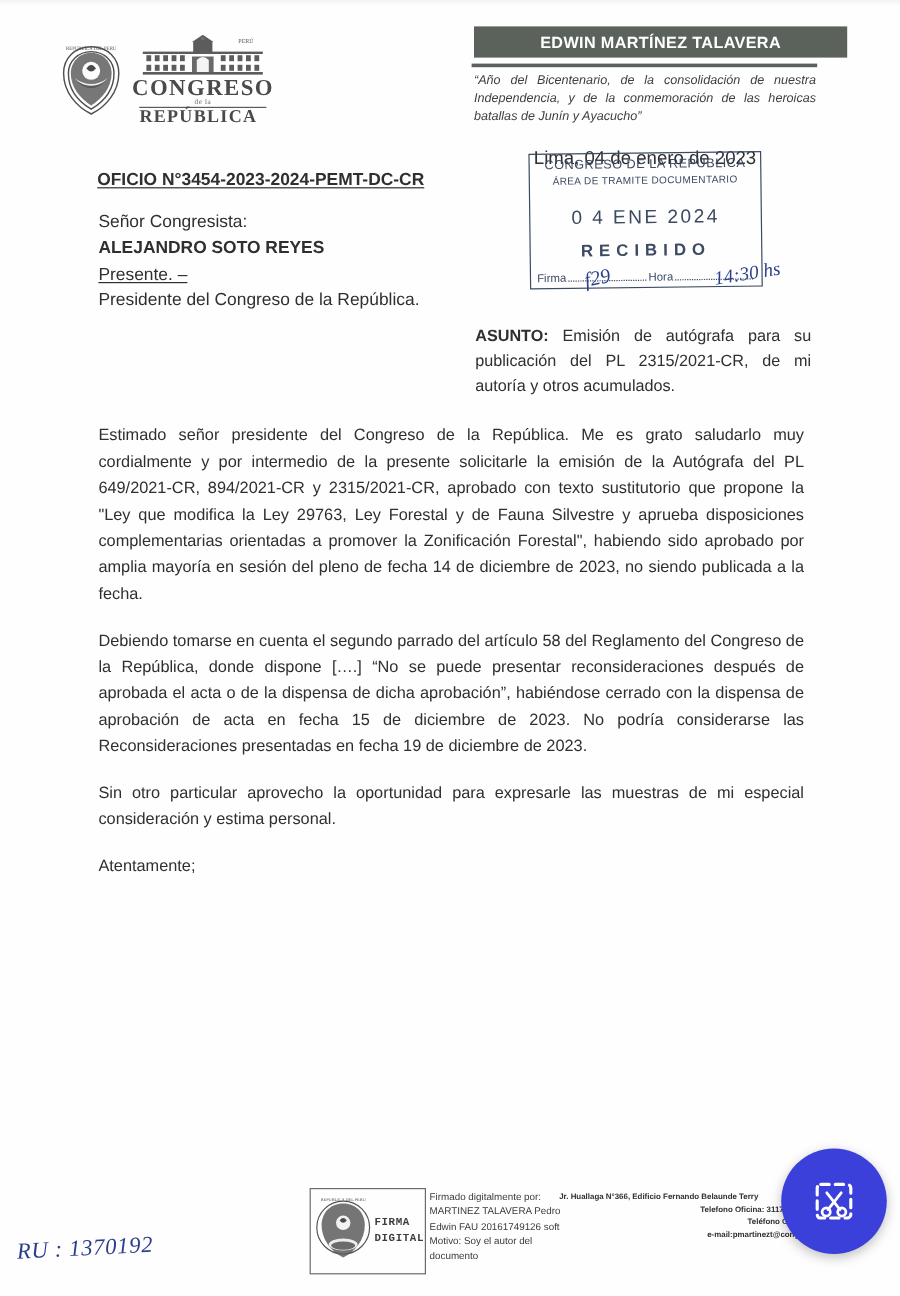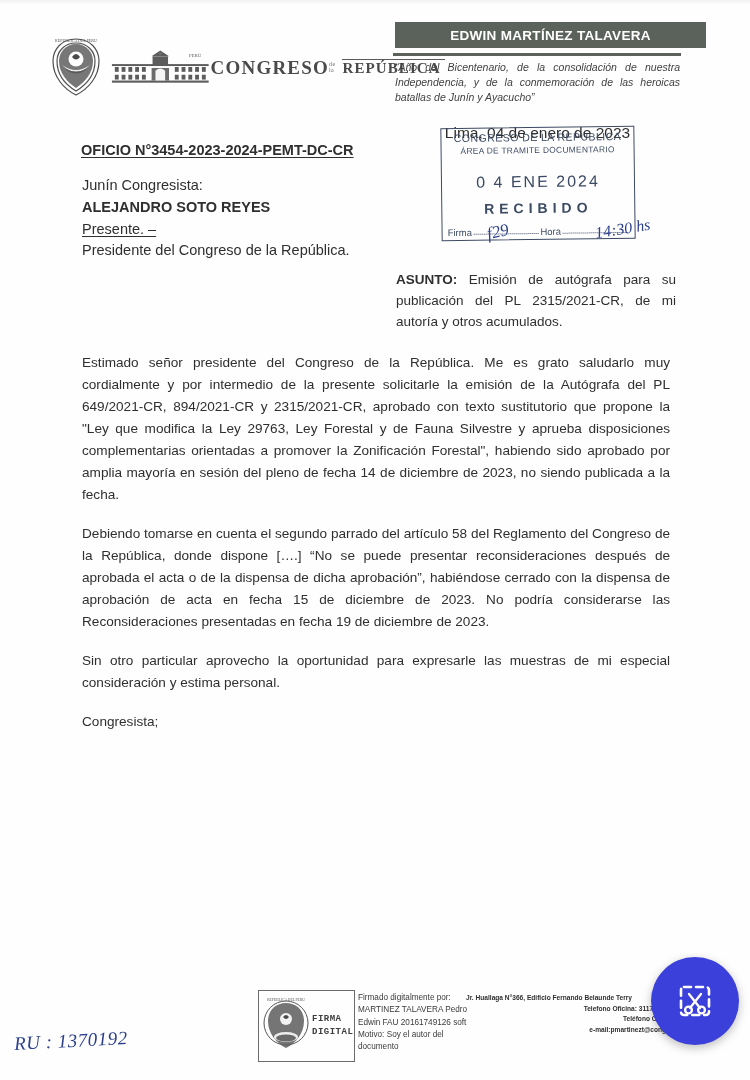--- a/index.html
+++ b/index.html
@@ -18,21 +18,21 @@
   .topstrip {
     position:absolute; top:0; left:0; width:750px; height:5px;
     background: linear-gradient(to bottom, #f2f2f2, #ffffff);
   }
 
   
   .header { position:absolute; top:18px; left:0; width:750px; height:110px; }
 
   .logo-block { position:absolute; left:48px; top:8px; width:200px; height:82px; display:flex; align-items:center; gap:6px; }
   .coat { width:56px; height:64px; flex:0 0 auto; }
-  .congreso-mark { display:flex; flex-direction:row; align-items:center; line-height:1; }
+  .congreso-mark { display:flex; flex-direction:column; align-items:center; line-height:1; }
   .bldg { width:104px; height:34px; }
   .congreso-word {
     font-family:"Liberation Serif", serif; font-weight:700;
     font-size:19px; letter-spacing:1.2px; color:#4a4a4a; margin-top:1px;
   }
   .dela { font-family:"Liberation Serif", serif; font-size:6px; color:#6a6a6a; letter-spacing:.5px; margin:0px 0 0 0;}
   .republica-word {
     font-family:"Liberation Serif", serif; font-weight:700;
     font-size:15px; letter-spacing:1.1px; color:#4a4a4a;
     border-top:1.2px solid #5a5a5a; padding-top:1px; width:106px; text-align:left;
@@ -225,35 +225,35 @@
       <span>Hora</span>
       <span class="dots"></span>
     </div>
   </div>
   <div class="hand-firma">f29</div>
   <div class="hand-hora">14:30 hs</div>
 
   <div class="oficio">OFICIO N°3454-2023-2024-PEMT-DC-CR</div>
 
   <div class="addressee">
-    <div>Junín Congresista:</div>
+    <div>Señor Congresista:</div>
     <div class="bold">ALEJANDRO SOTO REYES</div>
     <div><span class="pres">Presente. –</span></div>
     <div>Presidente del Congreso de la República.</div>
   </div>
 
   <div class="asunto">
     <b>ASUNTO:</b><span> Emisión de autógrafa para su publicación del PL 2315/2021-CR, de mi autoría y otros acumulados.</span>
   </div>
 
   <div class="body">
     <p>Estimado señor presidente del Congreso de la República. Me es grato saludarlo muy cordialmente y por intermedio de la presente solicitarle la emisión de la Autógrafa del PL 649/2021-CR, 894/2021-CR y 2315/2021-CR, aprobado con texto sustitutorio  que propone la "Ley que modifica la Ley 29763, Ley Forestal y de Fauna Silvestre y aprueba disposiciones complementarias orientadas a promover la Zonificación Forestal", habiendo sido aprobado por amplia mayoría en sesión del pleno de fecha 14 de diciembre de 2023, no siendo publicada a la fecha.</p>
     <p>Debiendo tomarse en cuenta el segundo parrado del artículo 58 del Reglamento del Congreso de la República, donde dispone [….] “No se puede presentar reconsideraciones después de aprobada el acta o de la dispensa de dicha aprobación”, habiéndose cerrado con la dispensa de aprobación de acta en fecha 15 de diciembre de 2023. No podría considerarse las Reconsideraciones presentadas en fecha 19 de diciembre de 2023.</p>
     <p>Sin otro particular aprovecho la oportunidad para expresarle las muestras de mi especial consideración y estima personal.</p>
-    <p>Congresista;</p>
+    <p>Atentamente;</p>
   </div>
 
   <div class="footer">
     <div class="sig-box">
       <svg class="sig-seal" viewBox="0 0 48 62">
         <circle cx="24" cy="28" r="22" fill="none" stroke="#555" stroke-width="1"></circle>
         <path d="M24 8 C13 8 6 16 6 26 C6 38 14 48 24 53 C34 48 42 38 42 26 C42 16 35 8 24 8 Z" fill="#5d5d5d" opacity=".85"></path>
         <circle cx="24" cy="24" r="6" fill="#f2f2f2"></circle>
         <path d="M21 22 q3 -4 6 0 q-3 4 -6 0 Z" fill="#4a4a4a"></path>
         <ellipse cx="24" cy="42" rx="12" ry="5" fill="#ededed"></ellipse>

